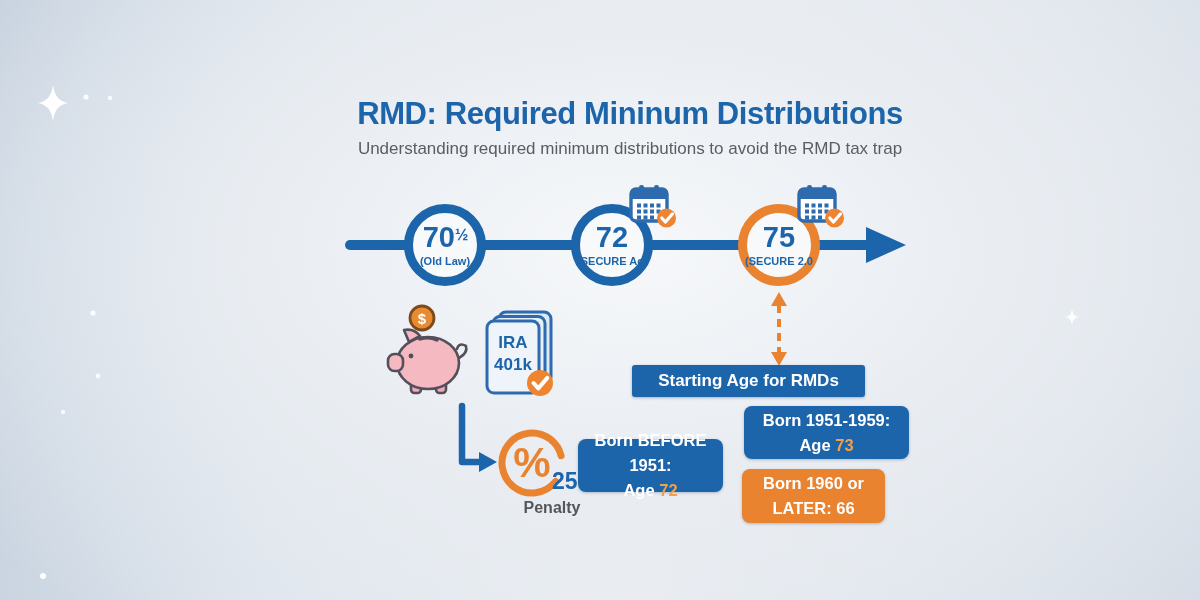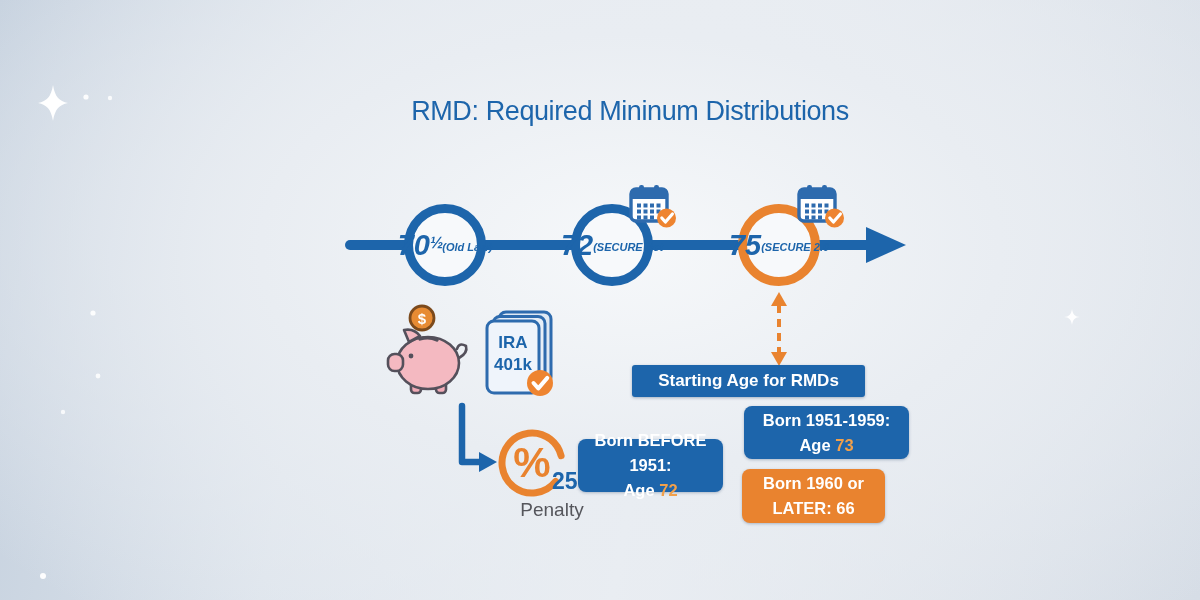--- a/index.html
+++ b/index.html
@@ -9,32 +9,32 @@
   .stage {
     position: relative; width: 1200px; height: 600px; overflow: hidden;
     background:
       radial-gradient(ellipse 820px 480px at 630px 250px, #f6f8fa 0%, #e9edf2 45%, rgba(233,237,242,0) 100%),
       linear-gradient(100deg, #c3cfdd 0%, #dde4ec 28%, #e9edf2 55%, #d6dde6 100%);
   }
   .abs { position: absolute; }
 
   
   .header { left: 130px; top: 96px; width: 1000px; text-align: center; }
-  .title { font-size: 27px; font-weight: 400; color: #1d65ab; letter-spacing: -0.4px; }
+  .title { font-size: 31px; font-weight: 700; color: #1d65ab; letter-spacing: -0.4px; }
   .subtitle { margin-top: 7px; font-size: 17px; font-weight: 500; color: #5c5d63; }
 
   
   .tl-line { left: 345px; top: 240px; width: 528px; height: 10px; background: #1d65ab; border-radius: 5px; }
   .tl-head { left: 866px; top: 227px; width: 0; height: 0;
     border-top: 18px solid transparent; border-bottom: 18px solid transparent;
     border-left: 40px solid #1d65ab; }
 
   .milestone { width: 82px; height: 82px; border-radius: 50%;
-    background: #f7f9fb; display: flex; flex-direction: row;
-    align-items: center; justify-content: center; text-align: center; font-style: italic; }
+    background: #f7f9fb; display: flex; flex-direction: column;
+    align-items: center; justify-content: center; text-align: center; }
   .milestone.blue   { border: 9px solid #1d65ab; }
   .milestone.orange { border: 9px solid #e9832f; }
   .m1 { left: 404px; top: 204px; }
   .m2 { left: 571px; top: 204px; }
   .m3 { left: 738px; top: 204px; }
   .m-age { font-size: 29px; font-weight: 700; color: #1d65ab; line-height: 1; white-space: nowrap; }
   .m-frac { font-size: 16px; vertical-align: 7px; letter-spacing: -1px; }
   .m-law { font-size: 11px; font-weight: 600; color: #1d65ab; white-space: nowrap; margin-top: 3px; }
 
   .cal-72 { left: 629px; top: 185px; }
@@ -42,21 +42,21 @@
 
   
   .piggy { left: 375px; top: 301px; }
   .docs  { left: 477px; top: 309px; }
 
   
   .elbow { left: 445px; top: 400px; }
   .pring { left: 494px; top: 425px; }
   .rate  { left: 552px; top: 468px; font-size: 23px; font-weight: 700; color: #1d65ab; }
   .pen-label { left: 492px; top: 499px; width: 120px; text-align: center;
-    font-size: 19px; font-weight: 400; color: #55565c; }
+    font-size: 16px; font-weight: 700; color: #55565c; }
 
   
   .dash-arrow { left: 764px; top: 292px; }
 
   
   .sa-header { left: 632px; top: 365px; width: 233px; height: 32px;
     background: #1d65ab; border-radius: 3px; box-shadow: 0 1px 3px rgba(30,60,100,.35);
     display: flex; align-items: center; justify-content: center;
     color: #fff; font-size: 17px; font-weight: 700; }
   .sa-box { height: 53px; border-radius: 8px; box-shadow: 0 1px 3px rgba(30,60,100,.3);
@@ -82,20 +82,21 @@
     <circle cx="86" cy="97" r="2.6" fill="#ffffff" opacity="0.9"></circle>
     <circle cx="110" cy="98" r="2.2" fill="#ffffff" opacity="0.85"></circle>
     <circle cx="93" cy="313" r="2.6" fill="#ffffff" opacity="0.9"></circle>
     <circle cx="98" cy="376" r="2.4" fill="#ffffff" opacity="0.85"></circle>
     <circle cx="63" cy="412" r="2.2" fill="#ffffff" opacity="0.8"></circle>
     <circle cx="43" cy="576" r="3" fill="#ffffff" opacity="0.95"></circle>
   </svg>
 
   <div class="abs header">
     <div class="title">RMD: Required Mininum Distributions</div>
+    <div class="subtitle">Understanding required minimum distributions to avoid the RMD tax trap</div>
   </div>
 
   <div class="abs tl-line"></div>
   <div class="abs tl-head"></div>
 
   <div class="abs milestone blue m1">
     <div class="m-age"><span>70</span><span class="m-frac">½</span></div>
     <div class="m-law">(Old Law)</div>
   </div>
   <div class="abs milestone blue m2">

